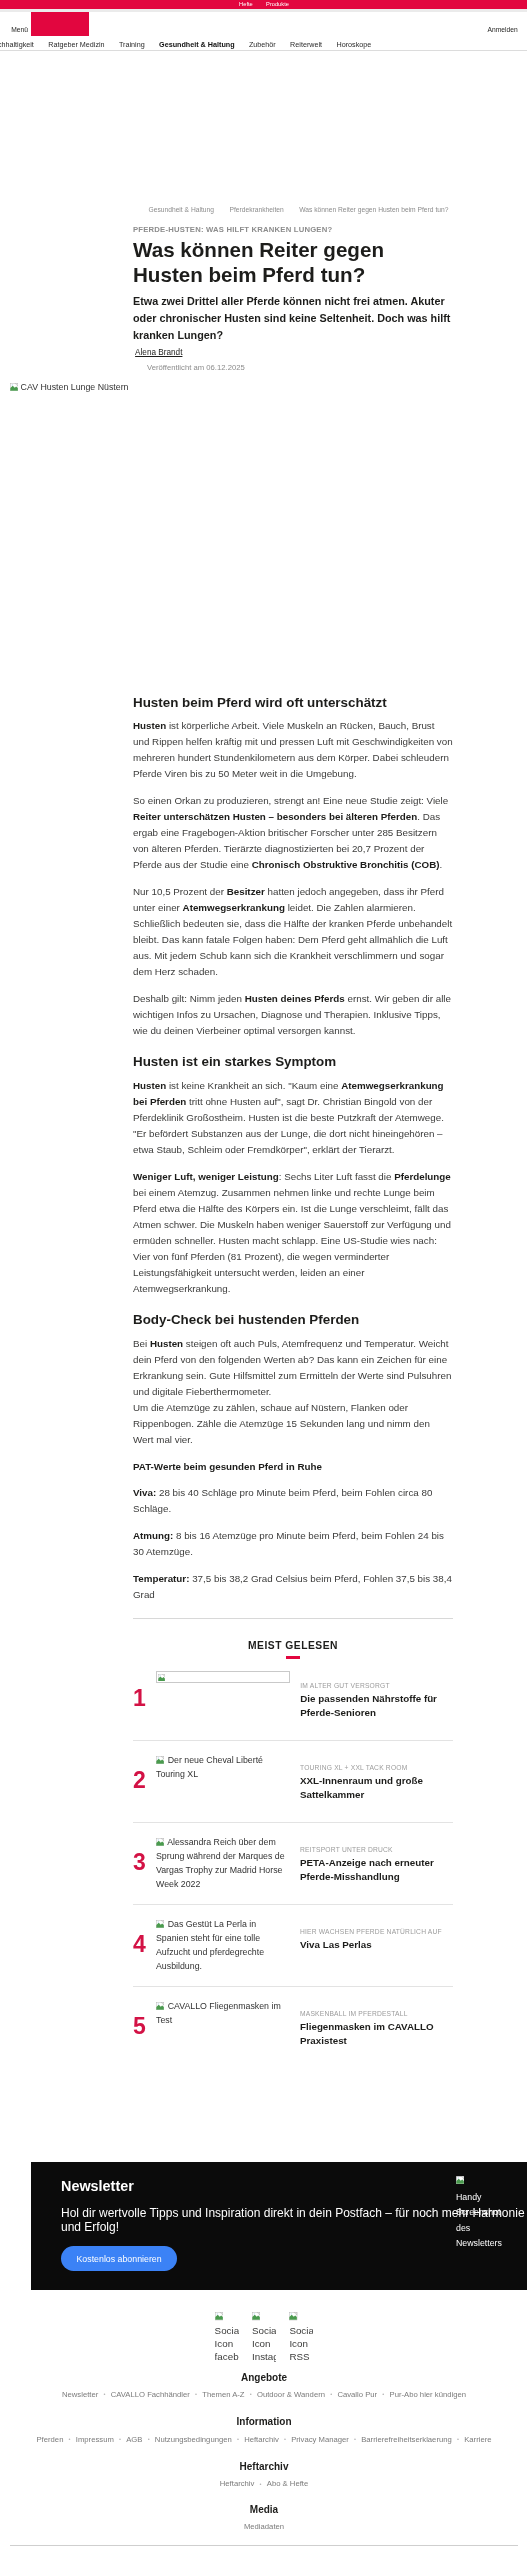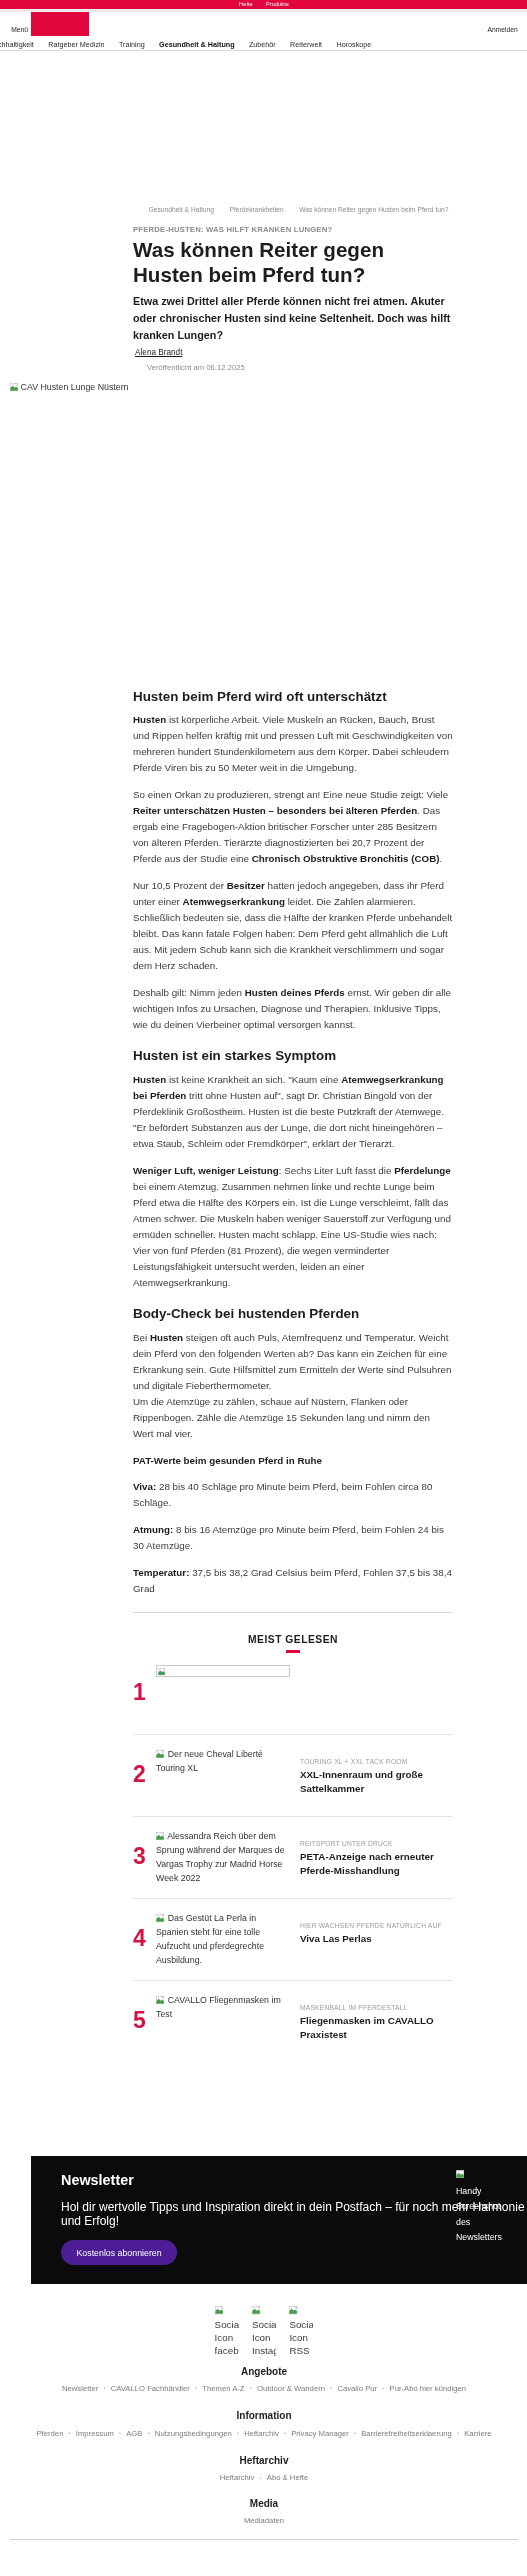--- a/index.html
+++ b/index.html
@@ -30,21 +30,21 @@
   h1.title { margin-top:3.1px; font-size:20.6px; line-height:25px; color:#1d1d1b; font-weight:bold; }
   .lead { margin-top:6.2px; font-size:10.8px; line-height:17px; font-weight:bold; color:#1d1d1b; }
   .author { margin-top:4.1px; font-size:8.2px; color:#1d1d1b; text-decoration:underline; display:inline-block; margin-left:2.1px; }
   .published { margin-top:5.7px; font-size:7.7px; color:#8c8c8c; margin-left:14px; }
 
   .hero { height:309px; padding:10.3px 0 0 10.3px; width:512px; margin-left:-133px; }
   .broken-alt { display:flex; align-items:flex-start; gap:2.1px; font-size:8.8px; color:#333; }
   .bi { flex:0 0 auto; margin-top:0.5px; }
 
   .blocks h2 { font-size:13.4px; line-height:17.5px; color:#1d1d1b; margin-top:14.4px; }
-  .blocks h2:first-child { margin-top:7px; }
+  .blocks h2:first-child { margin-top:13px; }
   .blocks h2 + p { margin-top:7.2px; }
   .blocks p { margin-top:10.8px; font-size:9.8px; line-height:16px; color:#3c3c3b; }
   .blocks strong { color:#1d1d1b; }
 
   .divider { border:none; border-top:0.5px solid #d8d8d8; margin-top:15.5px; }
 
   
   .mg-head { margin-top:20.6px; text-align:center; font-size:10.3px; font-weight:bold; letter-spacing:0.5px; color:#1d1d1b; }
   .mg-dash { width:14.4px; height:2.6px; background:#e2063f; margin:5.2px auto 0; }
   .mg-item { display:flex; padding:12.4px 0; border-bottom:0.5px solid #e3e3e3; min-height:82px; }
@@ -55,21 +55,21 @@
   .mg-alt { font-size:8.8px; line-height:14px; color:#333; }
   .mg-alt .bi { vertical-align:-1px; margin-right:1px; }
   .mg-text { flex:1; padding-top:10.3px; }
   .mg-cat { font-size:6.7px; letter-spacing:0.2px; color:#9b9b9b; text-transform:uppercase; }
   .mg-title { margin-top:3.1px; font-size:9.8px; line-height:14px; font-weight:bold; color:#1d1d1b; max-width:155px; }
 
   
   .newsletter { margin-top:93px; margin-left:31px; width:497px; background:#0b0b0b; color:#fff; padding:16.5px 0 18.5px 30px; position:relative; }
   .newsletter h3 { font-size:14.4px; font-weight:bold; }
   .newsletter p { margin-top:11.3px; font-size:12px; }
-  .nl-btn { margin-top:12.4px; display:inline-block; background:#4c1d95; color:#fff; font-size:8.8px; padding:7.7px 15.5px; border-radius:15.5px; border:none; cursor:pointer; font-family:inherit; }
+  .nl-btn { margin-top:12.4px; display:inline-block; background:#3b82f6; color:#fff; font-size:8.8px; padding:7.7px 15.5px; border-radius:15.5px; border:none; cursor:pointer; font-family:inherit; }
   .nl-img { position:absolute; right:20px; top:12.4px; width:52px; overflow:hidden; font-size:8.8px; line-height:15.5px; color:#fff; white-space:normal; word-spacing:52px; }
   .social-row { margin-top:20.6px; display:flex; justify-content:center; gap:13.4px; }
   .social { width:24px; overflow:hidden; font-size:9.8px; line-height:13px; color:#3c3c3b; word-spacing:52px; }
   .f-h { margin-top:9.3px; font-size:10px; font-weight:bold; color:#1d1d1b; text-align:center; }
   ul.linkrow { list-style:none; margin-top:7.2px; display:flex; justify-content:center; flex-wrap:wrap; column-gap:5.2px; row-gap:3.1px; font-size:7.7px; color:#7b7b7b; }
   ul.linkrow li { display:flex; align-items:center; gap:5.2px; }
   ul.linkrow li:not(:last-child)::after { content:"•"; color:#b5b5b5; font-size:5.7px; }
   .f-divider { border:none; border-top:0.5px solid #cfcfcf; margin:14.4px 10.3px 0; }
   .copyright { margin-top:44px; text-align:center; font-size:7.7px; color:#555; }
 </style>
@@ -156,20 +156,24 @@
   <div class="mg-item">
     <div class="mg-num">1</div>
     <div class="mg-media">
       <div class="mg-imgbox"><svg class="bi" viewBox="0 0 24 24" width="7.2" height="7.2">
             <rect x="0.5" y="0.5" width="23" height="23" fill="#fff" stroke="#9a9a9a"></rect>
             <path d="M1 23 L1 15 L8 8 L14 14 L18 10 L23 15 L23 23 Z" fill="#4a9a4e"></path>
             <circle cx="7" cy="6" r="2.4" fill="#c6dbef"></circle>
             <path d="M15 1 L23 1 L23 9 Z" fill="#e9e9e9" stroke="#9a9a9a"></path>
           </svg></div>
     </div>
+    <div class="mg-text">
+      <div class="mg-cat">IM ALTER GUT VERSORGT</div>
+      <div class="mg-title">Die passenden Nährstoffe für Pferde-Senioren</div>
+    </div>
   </div>
 
   <div class="mg-item">
     <div class="mg-num">2</div>
     <div class="mg-media mg-alt">
       <svg class="bi" viewBox="0 0 24 24" width="8.2" height="8.2">
           <rect x="0.5" y="0.5" width="23" height="23" fill="#fff" stroke="#9a9a9a"></rect>
           <path d="M1 23 L1 15 L8 8 L14 14 L18 10 L23 15 L23 23 Z" fill="#4a9a4e"></path>
           <circle cx="7" cy="6" r="2.4" fill="#c6dbef"></circle>
           <path d="M15 1 L23 1 L23 9 Z" fill="#e9e9e9" stroke="#9a9a9a"></path>

